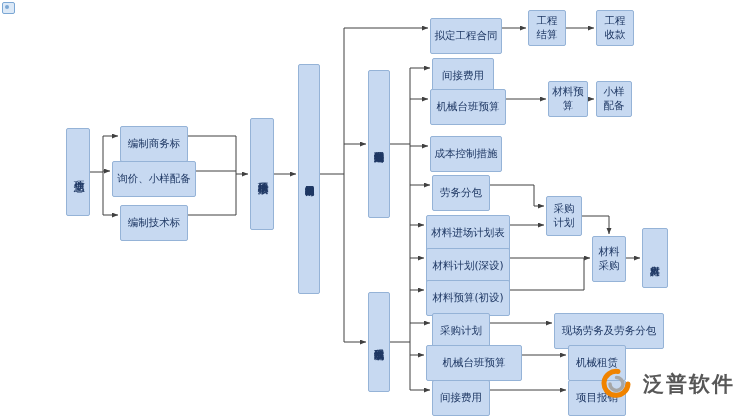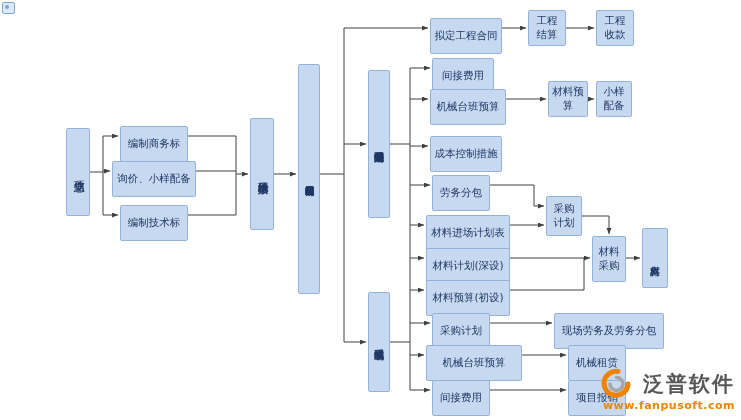--- a/index.html
+++ b/index.html
@@ -98,14 +98,13 @@
 <div class="corner"></div>
 
 <div class="wm">
   <div class="wm-row">
     <svg width="30" height="30" viewBox="0 0 30 30">
       <path d="M17 3.5 A12 12 0 1 0 27 16" fill="none" stroke="#f08300" stroke-width="5" stroke-linecap="round"></path>
       <path d="M15.5 9.5 A6.5 6.5 0 1 1 9 16" fill="none" stroke="#a6a6a6" stroke-width="3.5" stroke-linecap="round"></path>
     </svg>
     <span class="brand">泛普软件</span>
   </div>
-  <div class="url">www.fanpusoft.com</div>
 </div>
 
 </body></html>

